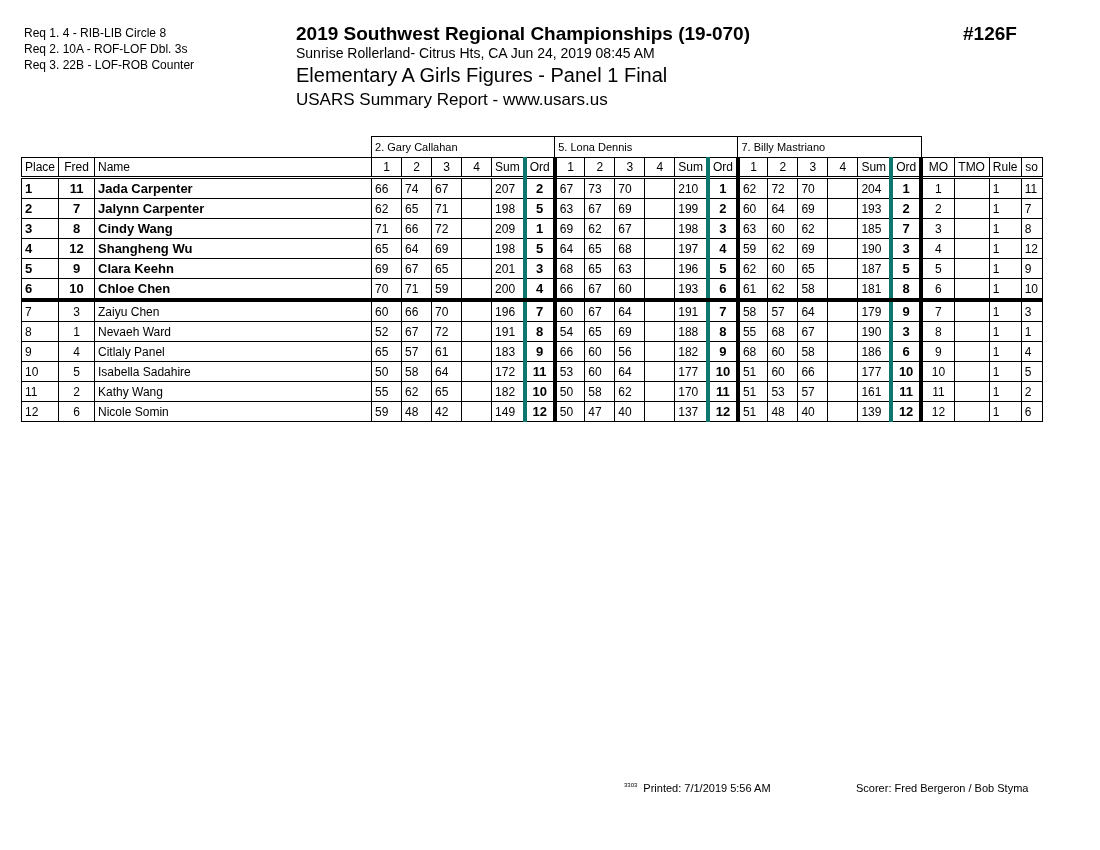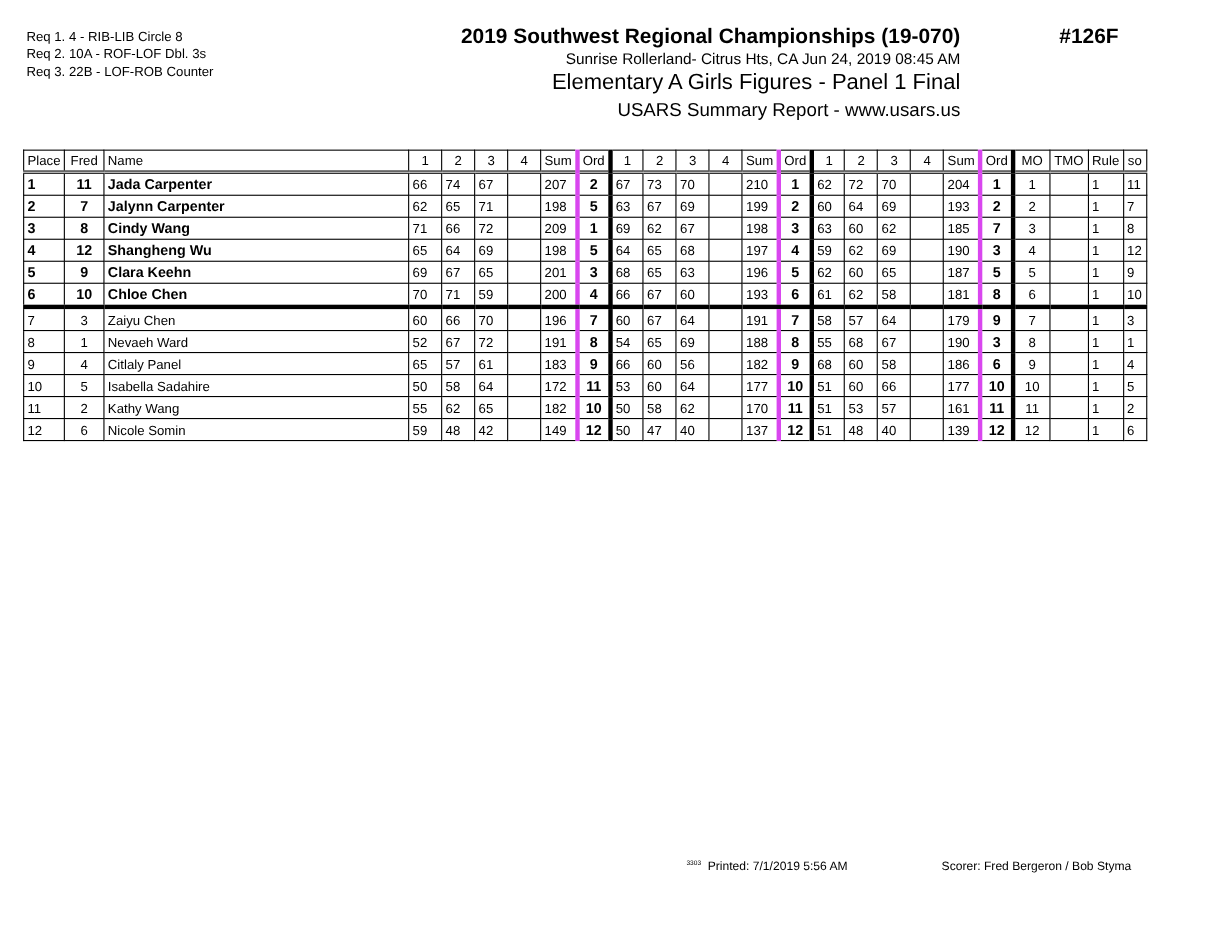--- a/index.html
+++ b/index.html
@@ -1,34 +1,34 @@
 <!DOCTYPE html>
 <html><head>
 <meta charset="utf-8">
 <style>
   html, body { margin:0; padding:0; background:#fff; }
   body { width:1100px; height:850px; position:relative; font-family:"Liberation Sans", sans-serif; color:#000; overflow:hidden; }
   .reqs { position:absolute; left:24px; top:25px; font-size:12px; line-height:16px; }
-  .hdr { position:absolute; left:313px; width:560px; text-align:right; }
+  .hdr { position:absolute; left:296px; width:560px; text-align:left; }
   .t1 { top:23px; font-size:19px; font-weight:bold; }
   .t2 { top:45px; font-size:14px; }
   .t3 { top:64px; font-size:20px; font-weight:normal; }
   .t4 { top:90px; font-size:17px; }
   .evnum { position:absolute; left:963px; top:23px; font-size:19px; font-weight:bold; }
   table { position:absolute; left:21px; top:136px; border-collapse:collapse; font-size:12px; table-layout:fixed; }
   td, th { border:1px solid #000; padding:0 3px; height:19px; white-space:nowrap; overflow:hidden; font-weight:normal; }
   tr.jrow td { height:20px; }
   tr.jrow td.blank { border:none; }
   td.jname { font-size:11px; text-align:left; vertical-align:middle; }
   tr.colhdr th { text-align:center; border-bottom:3px double #000; height:18px; }
   tr.colhdr th.left { text-align:left; }
   td.c { text-align:center; }
   td.r { text-align:left; }
   td.l { text-align:left; }
-  td.ord, th.ord { border-left:4px solid #d946ef; border-right:4px solid #000; text-align:center; }
+  td.ord, th.ord { border-left:4px solid #0f766e; border-right:4px solid #000; text-align:center; }
   td.ord { font-weight:bold; font-size:13px; }
   tr.top td.nm, tr.top td.pl, tr.top td.ct { font-weight:bold; font-size:13px; }
   tr.cut td { border-bottom:4px solid #000; }
   .footer { position:absolute; top:782px; font-size:11px; }
   .code { font-size:6px; vertical-align:top; margin-right:6px; }
 </style>
 </head>
 <body>
 
 <div class="reqs">
@@ -65,20 +65,27 @@
       <col style="width:30px">
       <col style="width:30px">
       <col style="width:30px">
       <col style="width:30px">
     <col style="width:33px">
       <col style="width:35px">
       <col style="width:32px">
       <col style="width:21px">
   </colgroup>
   <tbody id="tbody">
+    <tr class="jrow">
+      <td class="blank" colspan="3"></td>
+      <td class="jname" colspan="6">2.  Gary Callahan</td>
+      <td class="jname" colspan="6">5.  Lona Dennis</td>
+      <td class="jname" colspan="6">7.  Billy Mastriano</td>
+      <td class="blank" colspan="4"></td>
+    </tr>
     <tr class="colhdr" id="colhdr">
       <th class="left">Place</th>
       <th>Fred</th>
       <th class="left">Name</th>
     <th>1</th>
         <th>2</th>
         <th>3</th>
         <th>4</th>
         <th>Sum</th>
         <th class="ord">Ord</th>

